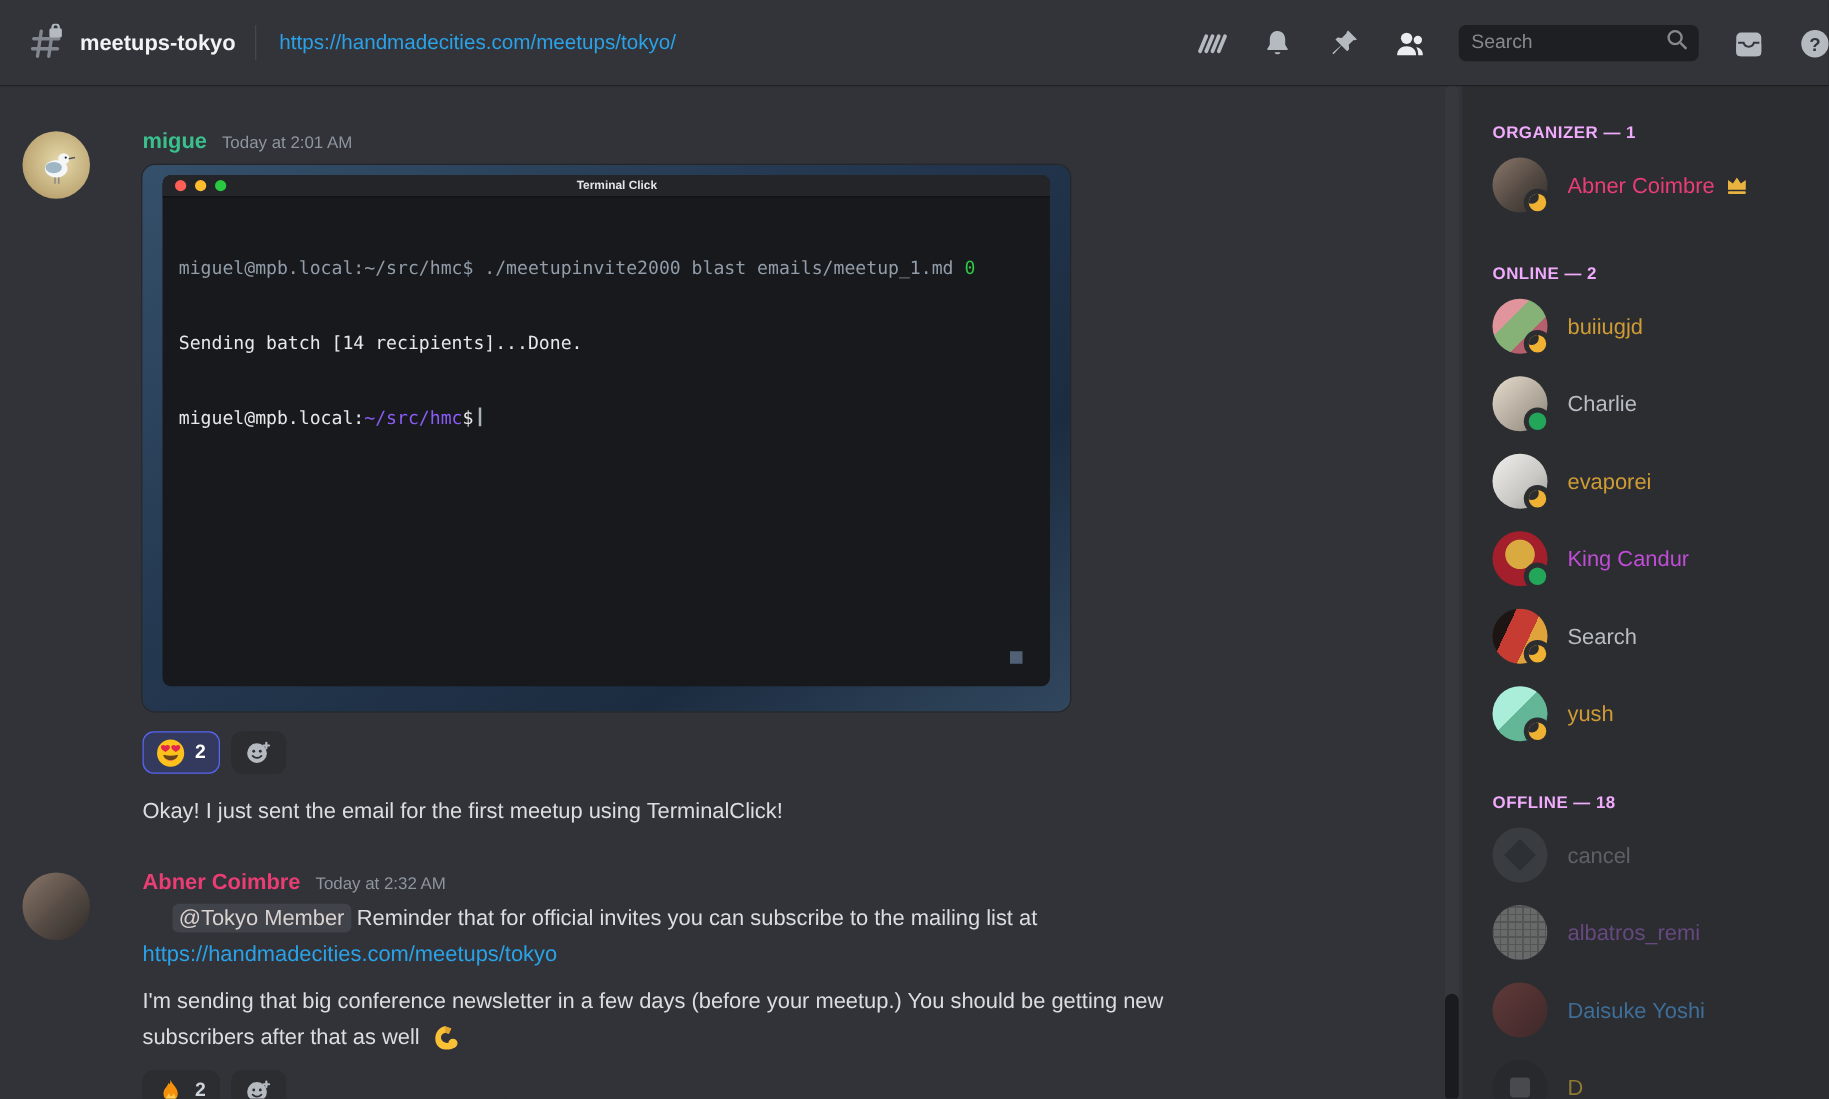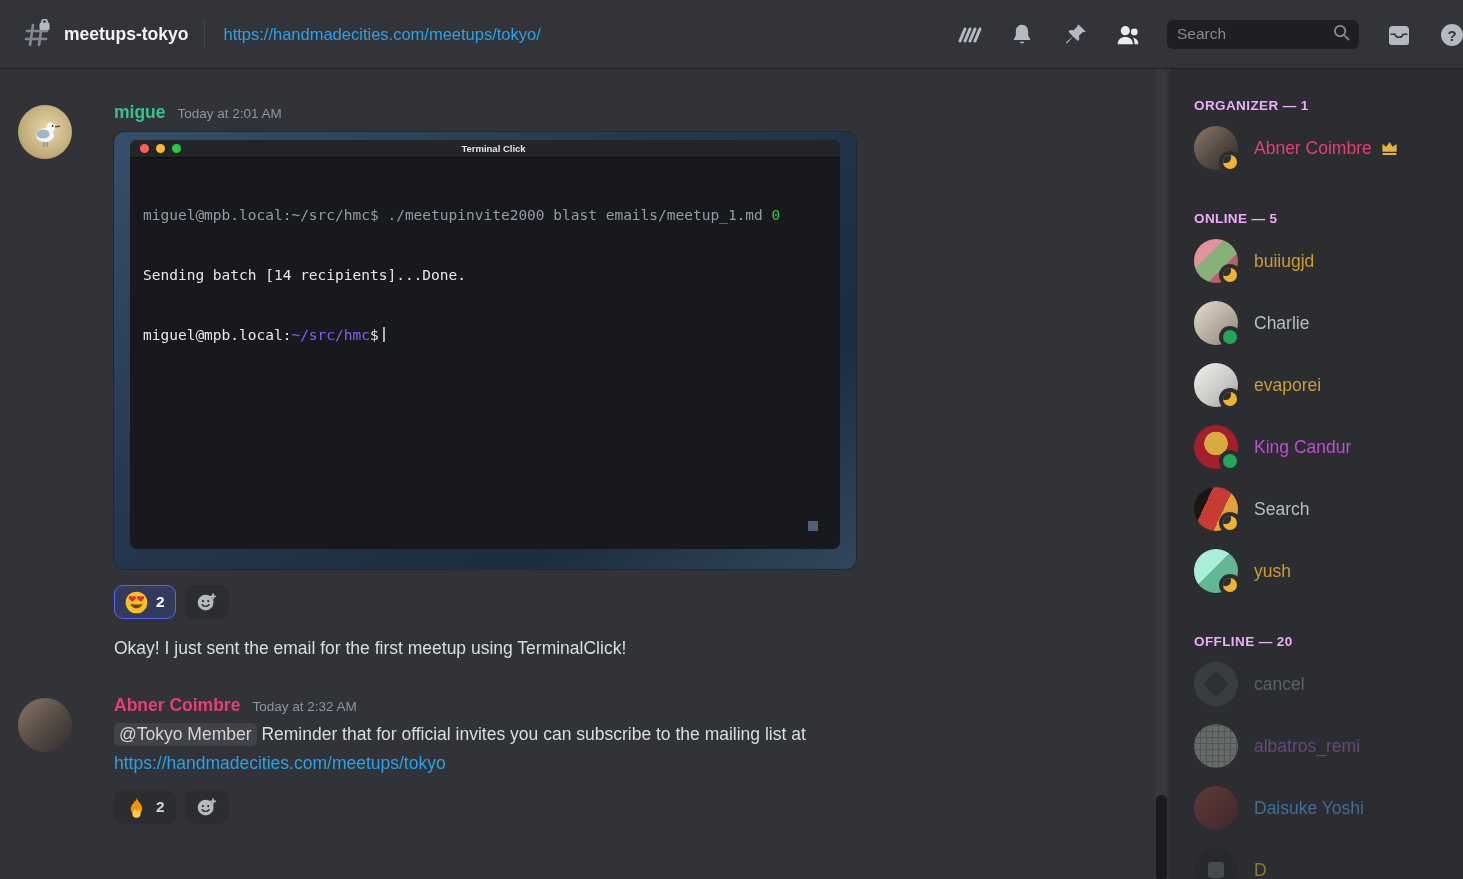--- a/index.html
+++ b/index.html
@@ -102,20 +102,21 @@
     width:44px; height:34px; border-radius:9px; background:#2b2d31;
     display:flex; align-items:center; justify-content:center; cursor:pointer;
   }
   .addbtn svg { width:21px; height:21px; }
 
   .msg-text { font-size:17.5px; line-height:29px; color:#dbdee1; max-width:880px; }
   .followup { margin-top:15px; }
   .mention {
     background:#41434a; color:#d9d2ce; border-radius:5px; padding:1px 5px 2px;
     cursor:pointer;
+    margin-left:24px;
   }
   .msg-link { color:#2aa2e8; text-decoration:none; }
   .para2 { margin-top:8px; }
   .inline-emoji svg { width:24px; height:24px; vertical-align:-5px; margin-left:3px; }
 
   
   .members-col { flex:1; background:#2b2d31; padding:30px 8px 0 24px; overflow:hidden; }
   .sect-label {
     font-size:13.5px; font-weight:bold; color:#f0abfc; letter-spacing:.4px;
     margin-bottom:4px; white-space:nowrap;
@@ -305,20 +306,29 @@
       <div class="g-avatar av-abner"></div>
       <div class="msg-body">
         <div class="msg-head">
           <span class="author" style="color: rgb(234, 61, 116);">Abner Coimbre</span>
           <span class="tstamp">Today at 2:32 AM</span>
         </div>
         <div class="msg-text" style="margin-top:4px;">
           <span class="mention">@Tokyo Member</span><span> Reminder that for official invites you can subscribe to the mailing list at</span><br>
           <a class="msg-link" href="#">https://handmadecities.com/meetups/tokyo</a>
         </div>
+        <div class="msg-text para2">
+          <span>I'm sending that big conference newsletter in a few days (before your meetup.) You should be getting new subscribers after that as well</span><span class="inline-emoji">
+            <svg viewBox="0 0 36 36">
+              <path d="M7 27c-2.5-9 2.5-18 11-19.5l7.5 2.8-2.8 6.2-4.5-1.2c-4 .8-5.8 4-4.7 7.4 1.6 4.8 8.2 6 13.5 3.8l4 5.5c-7.5 5.5-20.5 5-24-5z" fill="#fac036"></path>
+              <path d="M18 7.5l7.5 2.8-2.8 6.2-4.5-1.2z" fill="#e0a32e"></path>
+              <circle cx="27.5" cy="28" r="5.5" fill="#fac036"></circle>
+            </svg>
+          </span>
+        </div>
         <div class="reactions" style="margin-top:12px;">
           <div class="pill">
             <span class="emoji">
               <svg viewBox="0 0 36 36">
                 <path d="M18 2.5c1.2 6.5 9 9.5 9 17.8a9 9 0 0 1-18 0c0-6.2 5.2-8.4 6.3-13.6 1 2.1 2 3.2 2.7-4.2z" fill="#f4900c"></path>
                 <path d="M18 34c-4 0-6.5-2.8-6.5-6 0-3.6 3.2-5 4.3-8.3 1.7 1.4 1 3.6 2.7 3.9 1.7.3 2.5-1.6 2.2-3.9 3 2.3 3.8 5.4 3.8 8.3 0 3.2-2.5 6-6.5 6z" fill="#ffcc4d"></path>
               </svg>
             </span>
             <span class="cnt">2</span>
           </div>
@@ -350,21 +360,21 @@
       </div>
       <span class="m-name" style="color: rgb(234, 61, 116);">Abner Coimbre</span>
       <span class="crown">
         <svg viewBox="0 0 24 24" fill="#e8b33e">
           <path d="M3 17.5v-10l5 3.6 4-6.1 4 6.1 5-3.6v10z"></path>
           <rect x="3" y="19" width="18" height="2.6" rx="1"></rect>
         </svg>
       </span>
     </div>
 
-    <div class="sect-label mt">ONLINE — 5</div>
+    <div class="sect-label mt">ONLINE — 2</div>
 
     <div class="member">
       <div class="m-avatar av-buiiugjd">
         <span class="status">
             <span class="dot idle"></span>
           </span>
       </div>
       <span class="m-name" style="color: rgb(207, 155, 53);">buiiugjd</span>
     </div>
 
@@ -406,21 +416,21 @@
 
     <div class="member">
       <div class="m-avatar av-yush">
         <span class="status">
             <span class="dot idle"></span>
           </span>
       </div>
       <span class="m-name" style="color: rgb(207, 155, 53);">yush</span>
     </div>
 
-    <div class="sect-label mt">OFFLINE — 20</div>
+    <div class="sect-label mt">OFFLINE — 18</div>
 
     <div class="member offline">
       <div class="m-avatar av-cancel"></div>
       <span class="m-name" style="color: rgb(93, 96, 102);">cancel</span>
     </div>
 
     <div class="member offline">
       <div class="m-avatar av-albatros"></div>
       <span class="m-name" style="color: rgb(102, 73, 127);">albatros_remi</span>
     </div>

